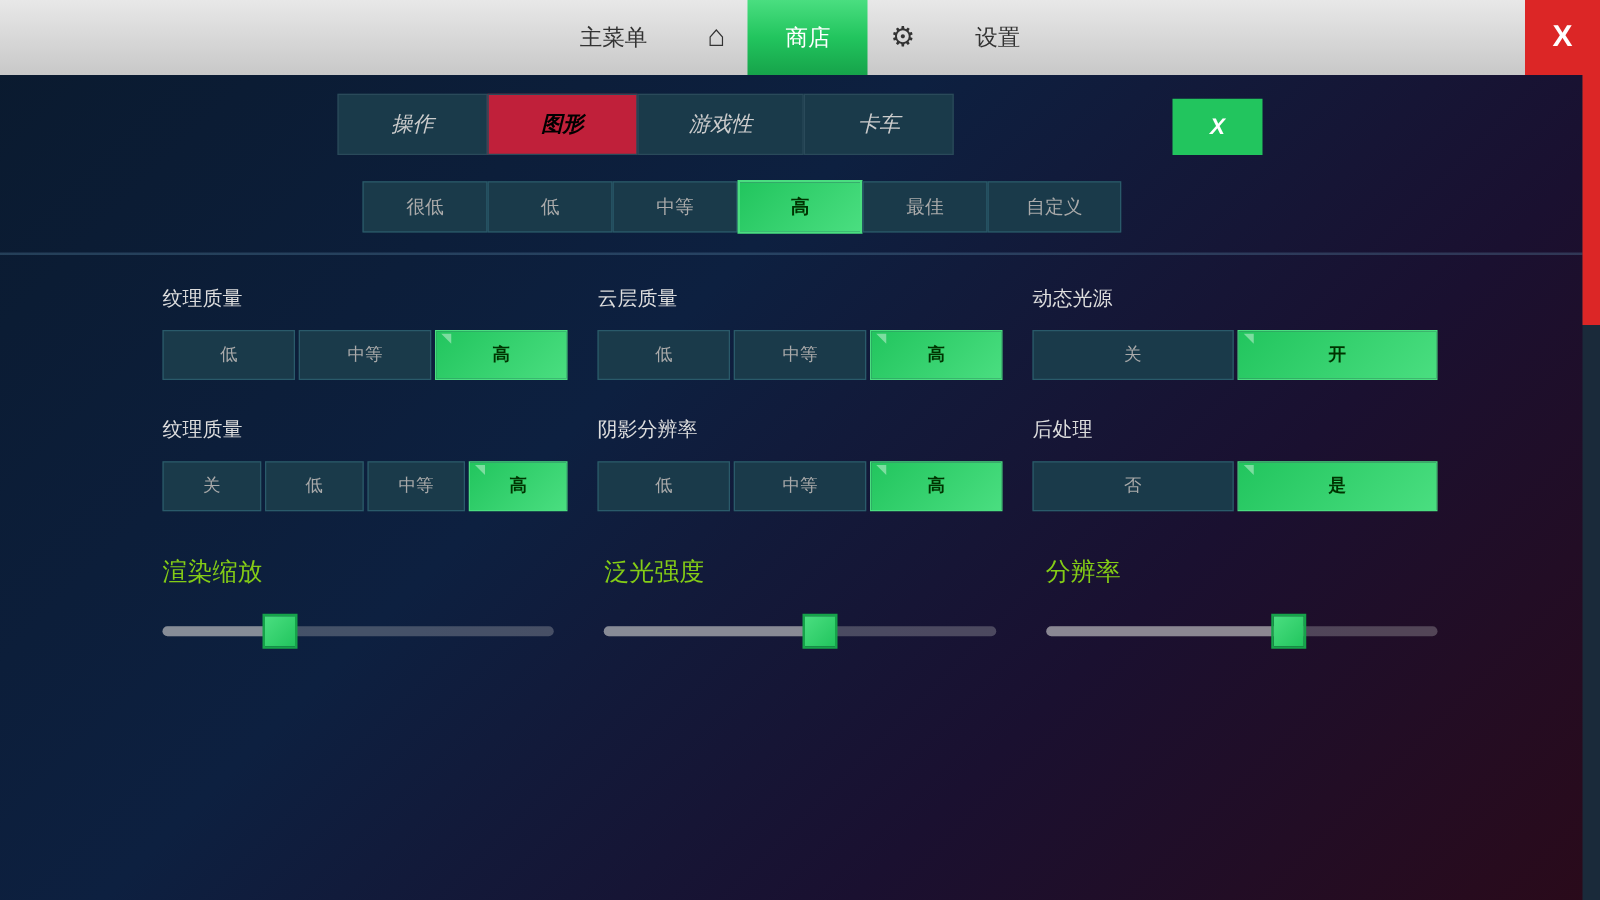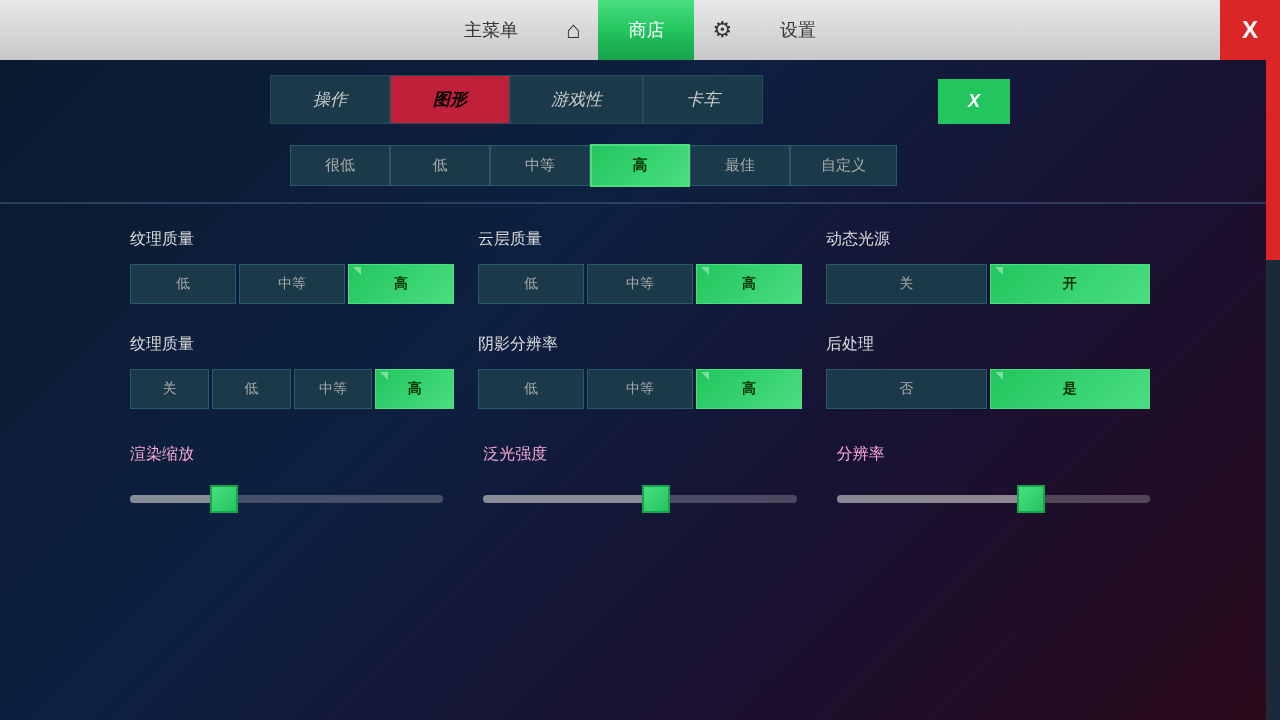--- a/index.html
+++ b/index.html
@@ -215,22 +215,22 @@
       gap: 20px 40px;
     }
 
     .slider-group {
       display: flex;
       flex-direction: column;
       gap: 10px;
     }
 
     .slider-label {
-      color: #f9a8d4;
-      font-size: 16px;
+      color: #84cc16;
+      font-size: 20px;
     }
 
     .slider-track {
       position: relative;
       height: 8px;
       background: rgba(200,200,200,0.3);
       border-radius: 4px;
       margin-top: 20px;
     }
 

